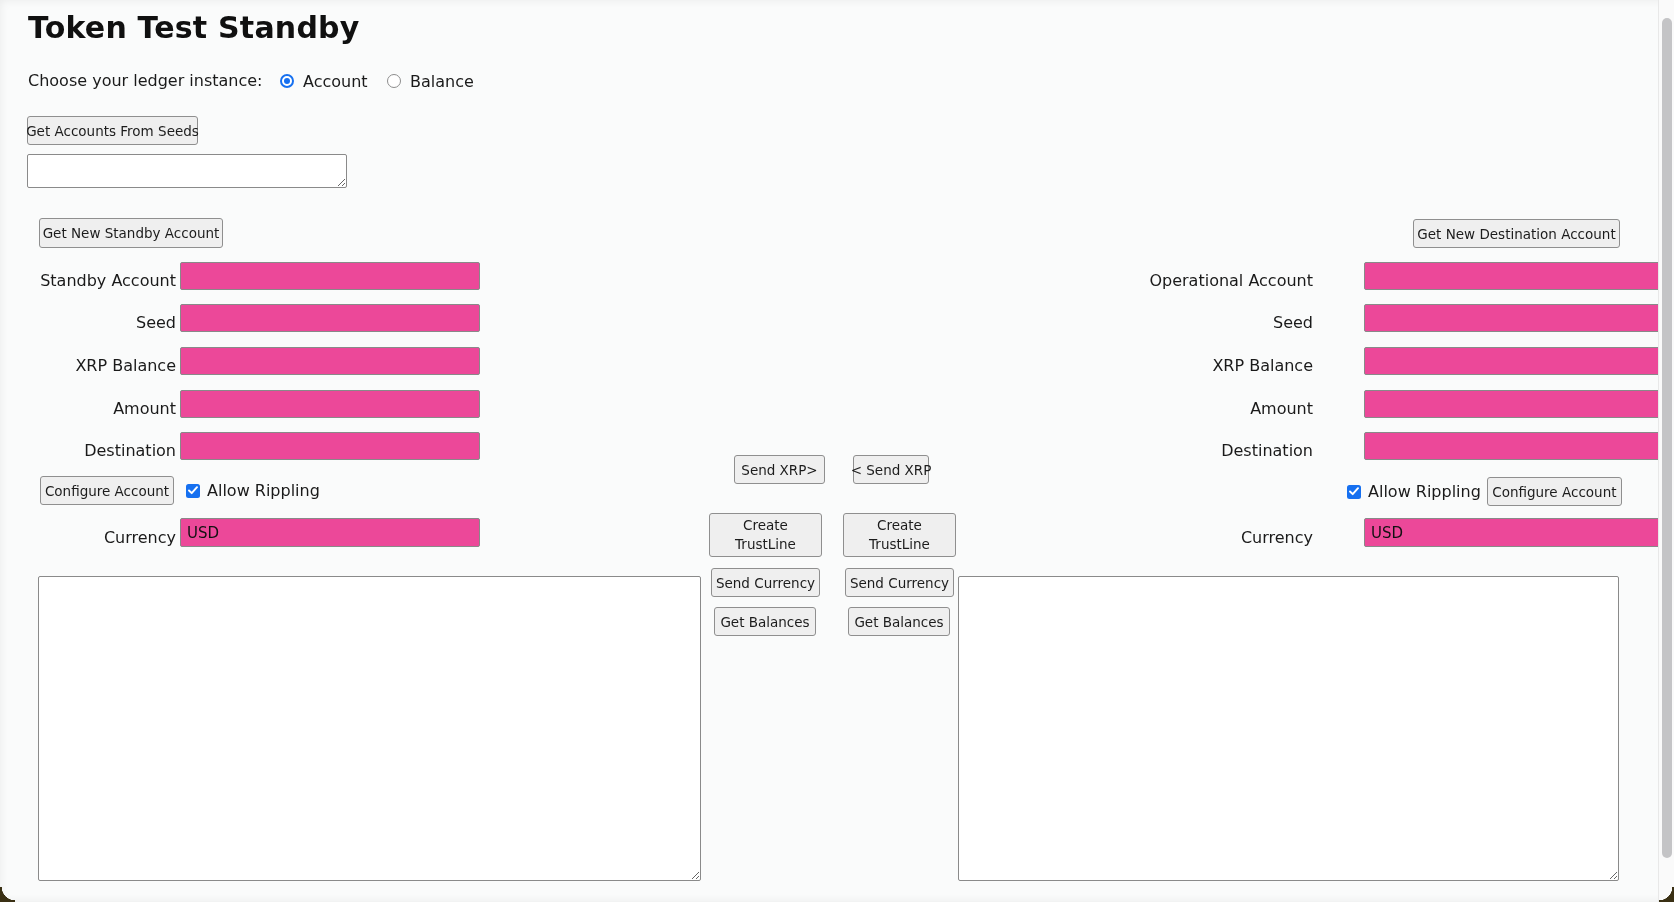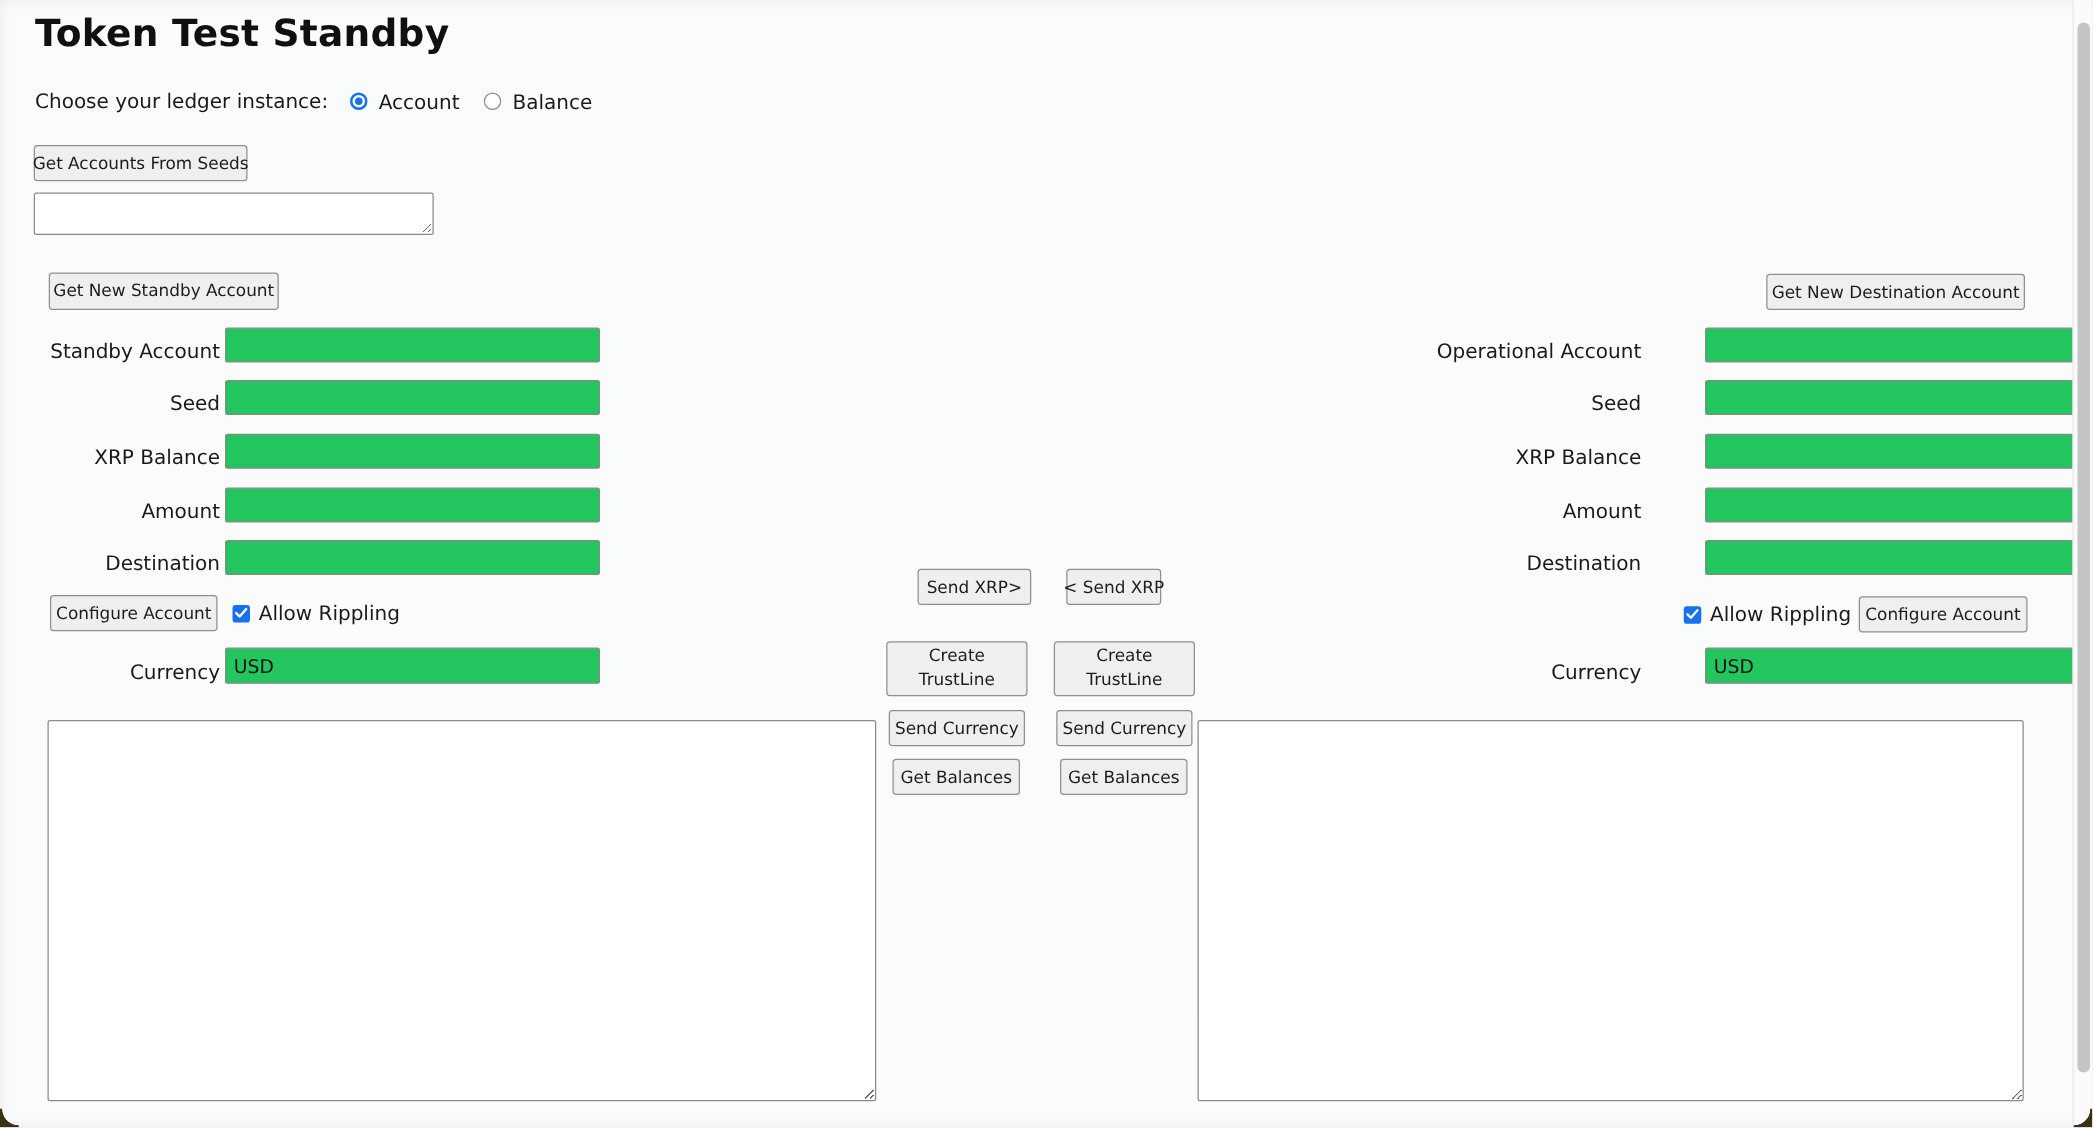--- a/index.html
+++ b/index.html
@@ -61,21 +61,21 @@
   .frow{position:absolute;display:flex;align-items:flex-end;height:28px;}
   .frow .flabel{
     display:block;text-align:right;font-size:16px;color:#1a1a1a;white-space:nowrap;
   }
   .frow.left{left:28px;}
   .frow.left .flabel{width:148px;margin-right:4px;}
   .frow.right{left:1120px;gap:46px;}
   .frow.right .flabel{width:193px;margin-right:5px;}
   .tinput{
     box-sizing:border-box;height:28px;
-    border:1px solid #898989;border-radius:2px;background:#22c55e;
+    border:1px solid #898989;border-radius:2px;background:#ec4899;
     font-family:"DejaVu Sans","Liberation Sans",sans-serif;
     font-size:15px;color:#111;padding:0 6px;outline:none;
   }
   .frow.left .tinput{width:300px;}
   .frow.right .tinput{width:301px;}
   .currow{height:29px;}
   .currow .tinput{height:29px;}
 
   
   .cfgrow{position:absolute;display:flex;align-items:center;}

